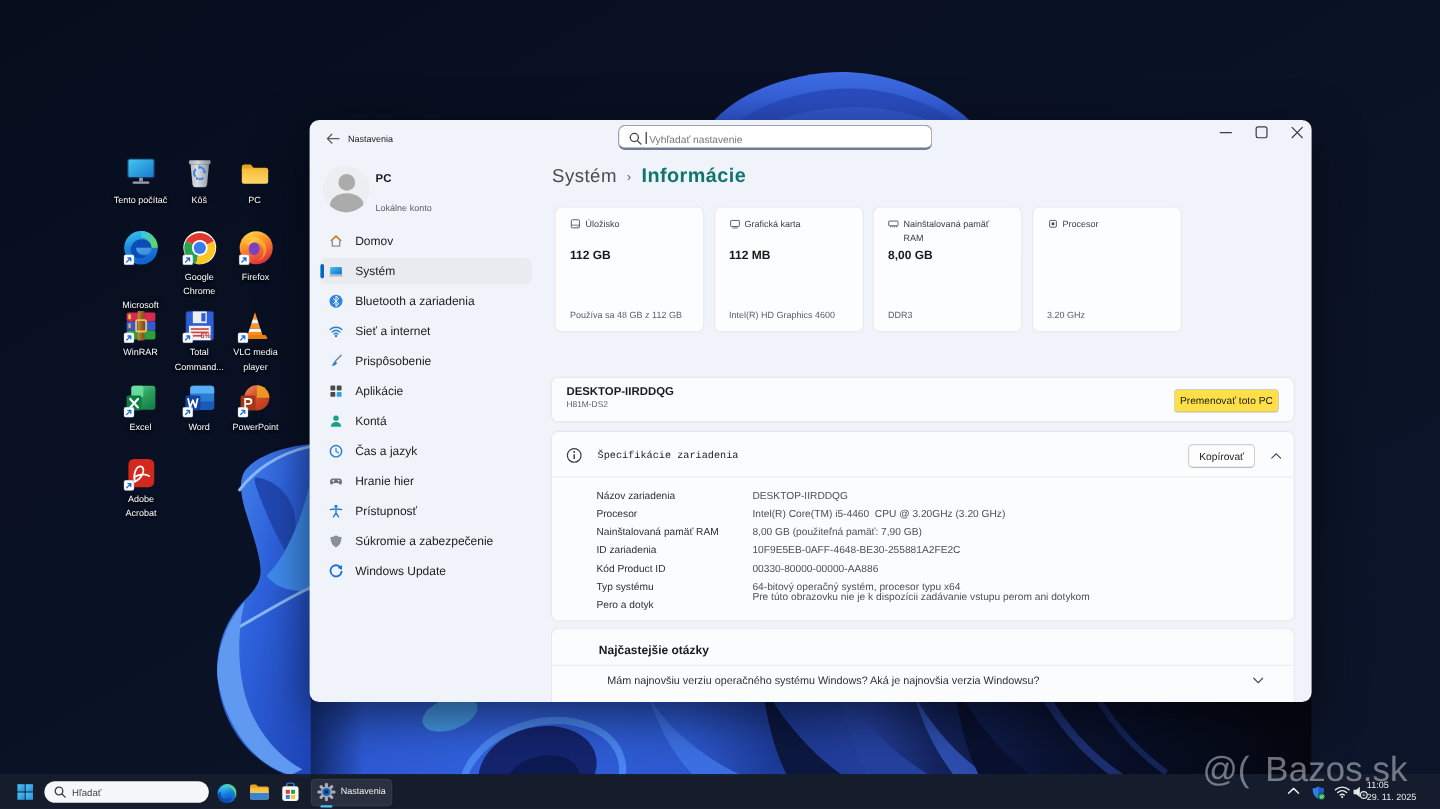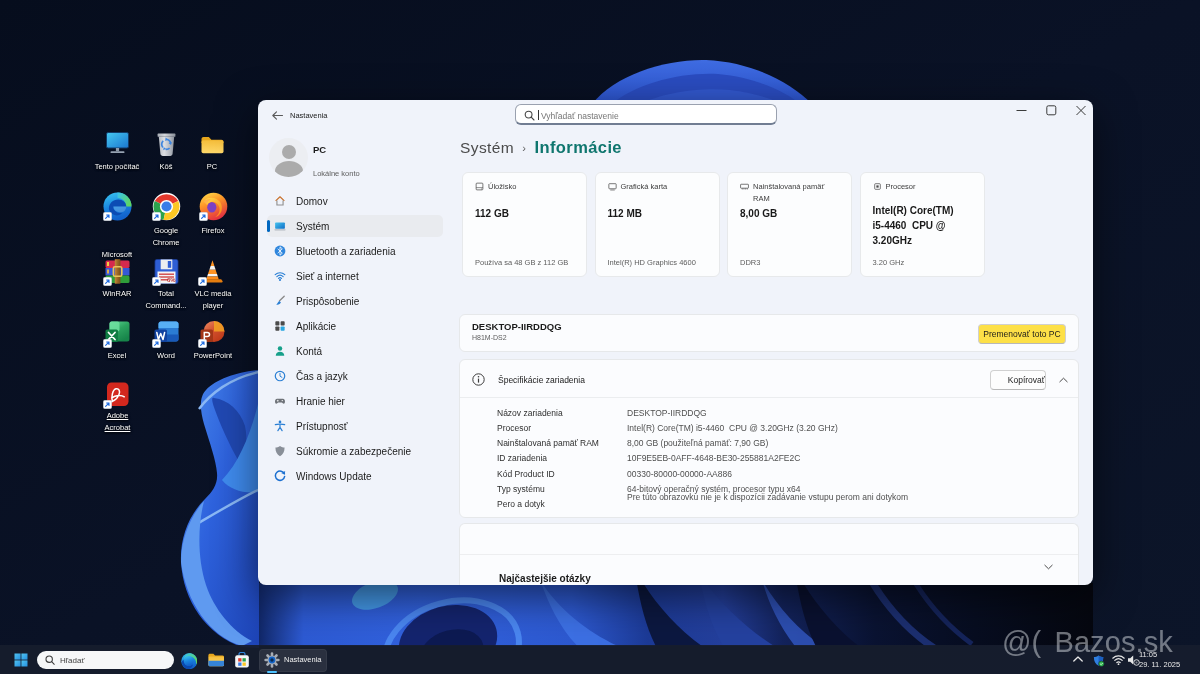--- a/index.html
+++ b/index.html
@@ -246,21 +246,21 @@
     <path d="M6.3 20.5 V13.5 H9.2 C12.3 13.5 12.3 17.5 9.2 17.5 H6.3" stroke="#fff" stroke-width="1.5" fill="none" stroke-linecap="round"></path>
   </svg>
   <div class="dlab" style="left:93.5px;top:349.5px;">Excel</div>
   <div class="dlab" style="left:142.5px;top:349.5px;">Word</div>
   <div class="dlab" style="left:189.5px;top:349.5px;">PowerPoint</div>
 
   <svg class="dico" style="left:103px;top:379.5px" viewBox="0 0 29 29" width="29" height="29">
     <rect x="4" y="2.5" width="21.5" height="23.5" rx="4.5" fill="#d3281e"></rect>
     <path d="M9.5 21.5 C7.8 17 9.8 9.5 13 8.8 C15.8 8.2 17.5 10.8 16 14.5 C14.3 18.5 11 21 8 21.6 M8.8 17.8 C12.5 15 18.5 14.6 21.3 16.8" stroke="#fff" stroke-width="1.5" fill="none" stroke-linecap="round"></path>
   </svg>
-  <div class="dlab" style="left:94px;top:410px;text-decoration:underline;">Adobe Acrobat</div>
+  <div class="dlab" style="left:94px;top:410px;">Adobe Acrobat</div>
 
   <svg class="abs" style="left:103px;top:211.5px" width="9" height="9" viewBox="0 0 9 9">
       <rect x="0.3" y="0.3" width="8.4" height="8.4" rx="1.6" fill="#fff" stroke="#c3ccd8" stroke-width="0.5"></rect>
       <path d="M2.6 6.4 L6 3 M6 3 H3.6 M6 3 V5.4" stroke="#1e6be0" stroke-width="1.1" fill="none" stroke-linecap="round" stroke-linejoin="round"></path>
     </svg>
   <svg class="abs" style="left:151.5px;top:211.5px" width="9" height="9" viewBox="0 0 9 9">
       <rect x="0.3" y="0.3" width="8.4" height="8.4" rx="1.6" fill="#fff" stroke="#c3ccd8" stroke-width="0.5"></rect>
       <path d="M2.6 6.4 L6 3 M6 3 H3.6 M6 3 V5.4" stroke="#1e6be0" stroke-width="1.1" fill="none" stroke-linecap="round" stroke-linejoin="round"></path>
     </svg>
   <svg class="abs" style="left:198.5px;top:211.5px" width="9" height="9" viewBox="0 0 9 9">
@@ -439,38 +439,37 @@
       <div class="chead" style="left:25px;top:7.5px;">Nainštalovaná pamäť RAM</div>
       <div class="cval">8,00 GB</div>
       <div class="cbot">DDR3</div>
     </div>
     <div class="card" style="left:601.5px;">
       <svg class="cico" width="9" height="9" viewBox="0 0 16 16">
           <rect x="3" y="3" width="10" height="10" rx="1.5" stroke="#4a4a4a" stroke-width="1.3" fill="none"></rect>
           <rect x="6" y="6" width="4" height="4" fill="#4a4a4a"></rect>
         </svg>
       <div class="chead" style="left:25px;top:7.5px;">Procesor</div>
-      <div class="cval" style="top:30px;">Intel(R) Core(TM) i5-4460&nbsp; CPU @ 3.20GHz</div>
       <div class="cbot">3.20 GHz</div>
     </div>
   </div>
 
   <div class="abs" style="left:201px;top:214px;width:620px;height:38px;background:#fbfcfe;border:1px solid #e6e8ea;border-radius:6px;"></div>
   <div class="abs" style="left:214px;top:221px;font-size:9.5px;font-weight:bold;color:#1b1b1b;">DESKTOP-IIRDDQG</div>
   <div class="abs" style="left:214px;top:234px;font-size:7px;color:#5d5d5d;">H81M-DS2</div>
   <div class="abs" style="left:720px;top:223.5px;width:88px;height:20px;background:#fde047;border:1px solid #d0d0d0;border-bottom-color:#b8b8b8;border-radius:4px;font-size:8.5px;color:#1b1b1b;text-align:center;line-height:19px;">Premenovať toto PC</div>
 
   <div class="abs" style="left:201px;top:259px;width:620px;height:159px;background:#fbfcfe;border:1px solid #e6e8ea;border-radius:6px;"></div>
   <svg class="abs" style="left:214px;top:273px" width="13" height="13" viewBox="0 0 13 13">
       <circle cx="6.5" cy="6.5" r="5.7" stroke="#3b3b3b" stroke-width="1" fill="none"></circle>
       <path d="M6.5 5.6 V9.6" stroke="#3b3b3b" stroke-width="1.2"></path>
       <circle cx="6.5" cy="3.7" r="0.8" fill="#3b3b3b"></circle>
     </svg>
-  <div class="abs" style="left:240px;top:274.5px;font-size:8.5px;color:#1b1b1b;">Špecifikácie zariadenia</div>
-  <div class="abs" style="left:732px;top:270px;width:56px;height:20px;background:#fdfdfd;border:1px solid #d0d0d0;border-bottom-color:#b8b8b8;border-radius:4px;font-size:8.5px;color:#1b1b1b;text-align:right;line-height:19px;">Kopírovať</div>
+  <div class="abs" style="left:240px;top:274.5px;font-size:8.5px;color:#1b1b1b;font-family:Liberation Mono, monospace;">Špecifikácie zariadenia</div>
+  <div class="abs" style="left:732px;top:270px;width:56px;height:20px;background:#fdfdfd;border:1px solid #d0d0d0;border-bottom-color:#b8b8b8;border-radius:4px;font-size:8.5px;color:#1b1b1b;text-align:center;line-height:19px;">Kopírovať</div>
   <svg class="abs" style="left:801px;top:276.5px" width="9" height="6" viewBox="0 0 9 6">
       <path d="M0.8 4.8 L4.5 1.2 L8.2 4.8" stroke="#4a4a4a" stroke-width="1" fill="none" stroke-linecap="round"></path>
     </svg>
   <div class="abs" style="left:202px;top:296.5px;width:618px;height:1px;background:#ebedef;"></div>
   <div id="spectable" style="position:absolute;left:0;top:0;font-size:8.5px;">
     <style>.sl{position:absolute;left:239px;color:#2f2f2f;white-space:nowrap;} .sv{position:absolute;left:369px;color:#4f4f4f;white-space:nowrap;}</style>
     <div class="sl" style="top:307.5px;">Názov zariadenia</div>
       <div class="sv" style="top:307.5px;">DESKTOP-IIRDDQG</div>
     <div class="sl" style="top:322.8px;">Procesor</div>
       <div class="sv" style="top:322.8px;">Intel(R) Core(TM) i5-4460&nbsp; CPU @ 3.20GHz (3.20 GHz)</div>
@@ -480,22 +479,23 @@
       <div class="sv" style="top:353.4px;">10F9E5EB-0AFF-4648-BE30-255881A2FE2C</div>
     <div class="sl" style="top:368.7px;">Kód Product ID</div>
       <div class="sv" style="top:368.7px;">00330-80000-00000-AA886</div>
     <div class="sl" style="top:384px;">Typ systému</div>
       <div class="sv" style="top:384px;">64-bitový operačný systém, procesor typu x64</div>
     <div class="sl" style="top:399.3px;">Pero a dotyk</div>
       <div class="sv" style="top:392px;">Pre túto obrazovku nie je k dispozícii zadávanie vstupu perom ani dotykom</div>
   </div>
 
   <div class="abs" style="left:201px;top:423px;width:620px;height:62px;background:#fbfcfe;border:1px solid #e6e8ea;border-radius:6px 6px 0 0;border-bottom:none;"></div>
-  <div class="abs" style="left:241px;top:437px;font-size:10px;font-weight:bold;color:#1b1b1b;margin-top:36px;">Najčastejšie otázky</div>
+  <div class="abs" style="left:241px;top:437px;font-size:10px;font-weight:bold;color:#1b1b1b;">Najčastejšie otázky</div>
   <div class="abs" style="left:202px;top:454px;width:618px;height:1px;background:#edeef0;"></div>
+    <div class="abs" style="left:248px;top:462px;font-size:9px;color:#2f2f2f;">Mám najnovšiu verziu operačného systému Windows? Aká je najnovšia verzia Windowsu?</div>
   <svg class="abs" style="left:786px;top:464px" width="9" height="6" viewBox="0 0 9 6">
       <path d="M0.8 1.2 L4.5 4.8 L8.2 1.2" stroke="#4a4a4a" stroke-width="1" fill="none" stroke-linecap="round"></path>
     </svg>
 </div>
 
 <div class="abs" id="taskbar" style="left:0;top:645px;width:1200px;height:29px;background:rgba(23,29,45,0.93);">
 
   <svg class="abs" style="left:13.5px;top:7.5px" width="14" height="14" viewBox="0 0 14 14">
     <defs>
         <linearGradient id="wsq" x1="0" y1="0" x2="1" y2="1">

